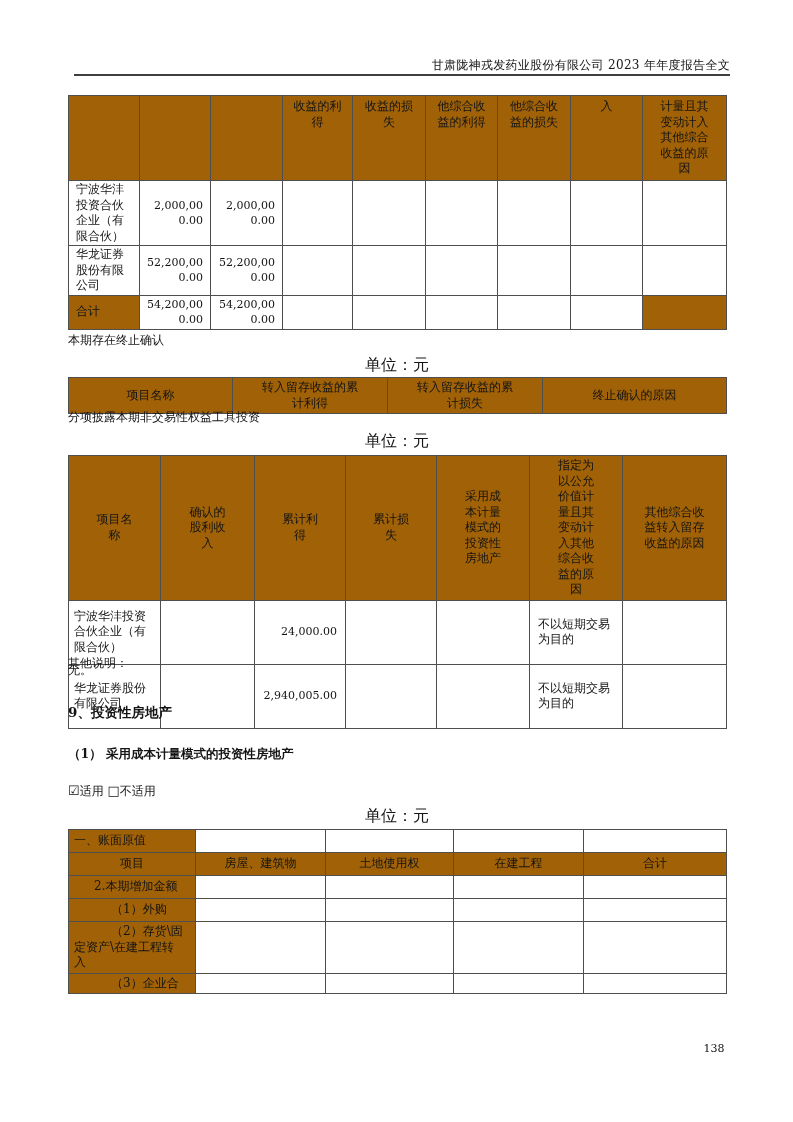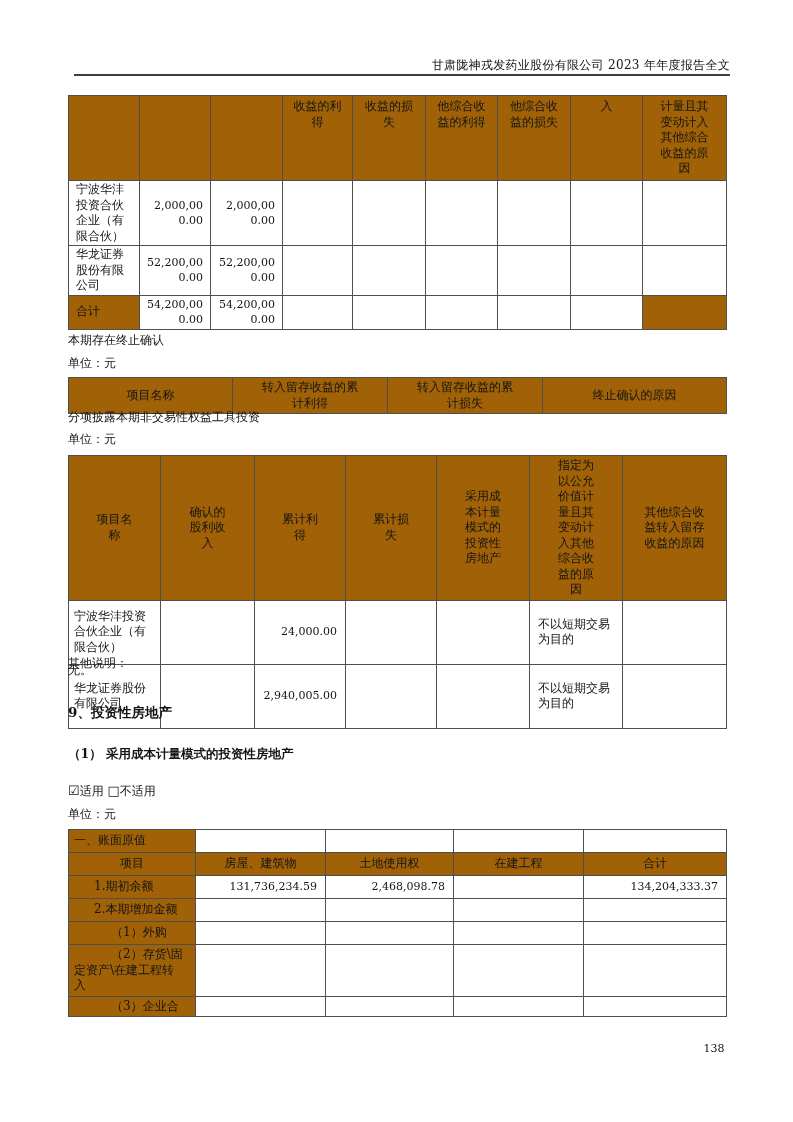--- a/index.html
+++ b/index.html
@@ -15,21 +15,21 @@
     position:absolute; top:48px; left:0; width:730px;
     text-align:right; font-size:12px; letter-spacing:0.3px;margin-top:9px;
   }
   .header-rule {
     position:absolute; top:74px; left:74px; width:656px; height:2px;
     background:#3f3f3f;
   }
 
   .blk { position:absolute; left:68px; width:658px; }
   .note { font-size:12px; }
-  .unit { font-size:12px; text-align:left; }
+  .unit { font-size:16px; text-align:center; }
   .h-sec { font-size:13.5px; font-weight:bold; }
   .h-sub { font-size:12.5px; font-weight:bold; }
   .chk-line { font-size:12px; }
   .chk-glyph { font-size:13px; }
 
   table.tbl {
     border-collapse:collapse; table-layout:fixed; width:658px;
     font-size:12px; line-height:15.5px;
   }
   table.tbl td {
@@ -221,27 +221,20 @@
       <td></td>
     </tr>
     <tr style="height:23px">
       <td class="gray hc">项目</td>
       <td class="gray hc">房屋、建筑物</td>
       <td class="gray hc">土地使用权</td>
       <td class="gray hc">在建工程</td>
       <td class="gray hc">合计</td>
     </tr>
     <tr style="height:23px">
-      <td class="gray item ind1">1.期初余额</td>
-      <td class="num">131,736,234.59</td>
-      <td class="num">2,468,098.78</td>
-      <td></td>
-      <td class="num">134,204,333.37</td>
-    </tr>
-    <tr style="height:23px">
       <td class="gray item ind1">2.本期增加金额</td>
       <td></td>
       <td></td>
       <td></td>
       <td></td>
     </tr>
     <tr style="height:23px">
       <td class="gray item ind2">（1）外购</td>
       <td></td>
       <td></td>

